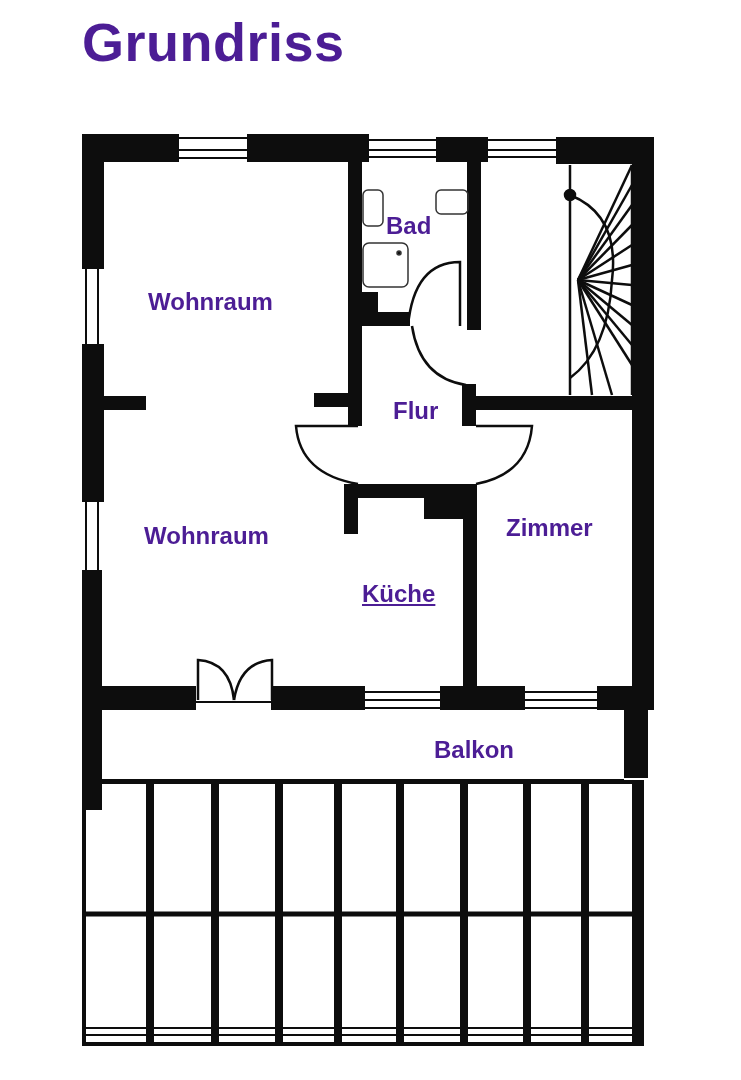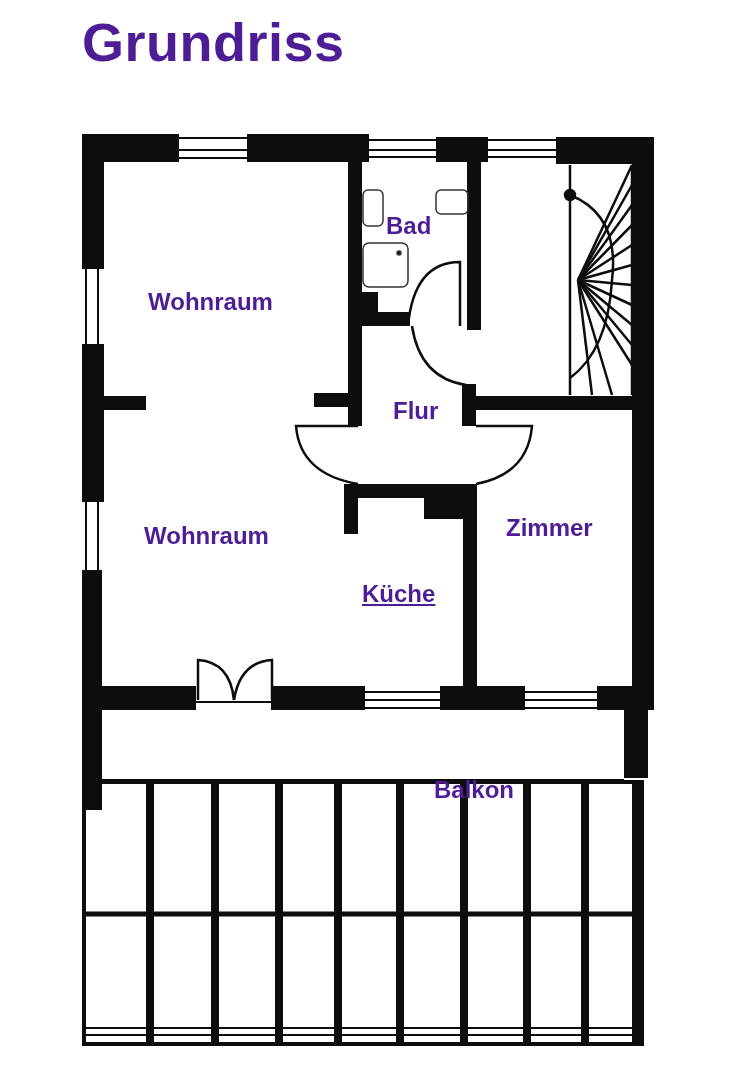--- a/index.html
+++ b/index.html
@@ -143,13 +143,13 @@
     </g>
   </g>
 </svg>
 
 <div class="room-label" style="left:148px; top:288px;">Wohnraum</div>
 <div class="room-label" style="left:386px; top:212px;">Bad</div>
 <div class="room-label" style="left:385px; top:397px;margin-left:8px;">Flur</div>
 <div class="room-label" style="left:144px; top:522px;">Wohnraum</div>
 <div class="room-label" style="left:506px; top:514px;">Zimmer</div>
 <div class="room-label" style="left:362px; top:580px;text-decoration:underline;">Küche</div>
-<div class="room-label" style="left:434px; top:736px;margin-top:40px;">Balkon</div>
+<div class="room-label" style="left:434px; top:736px;">Balkon</div>
 
 </body></html>

